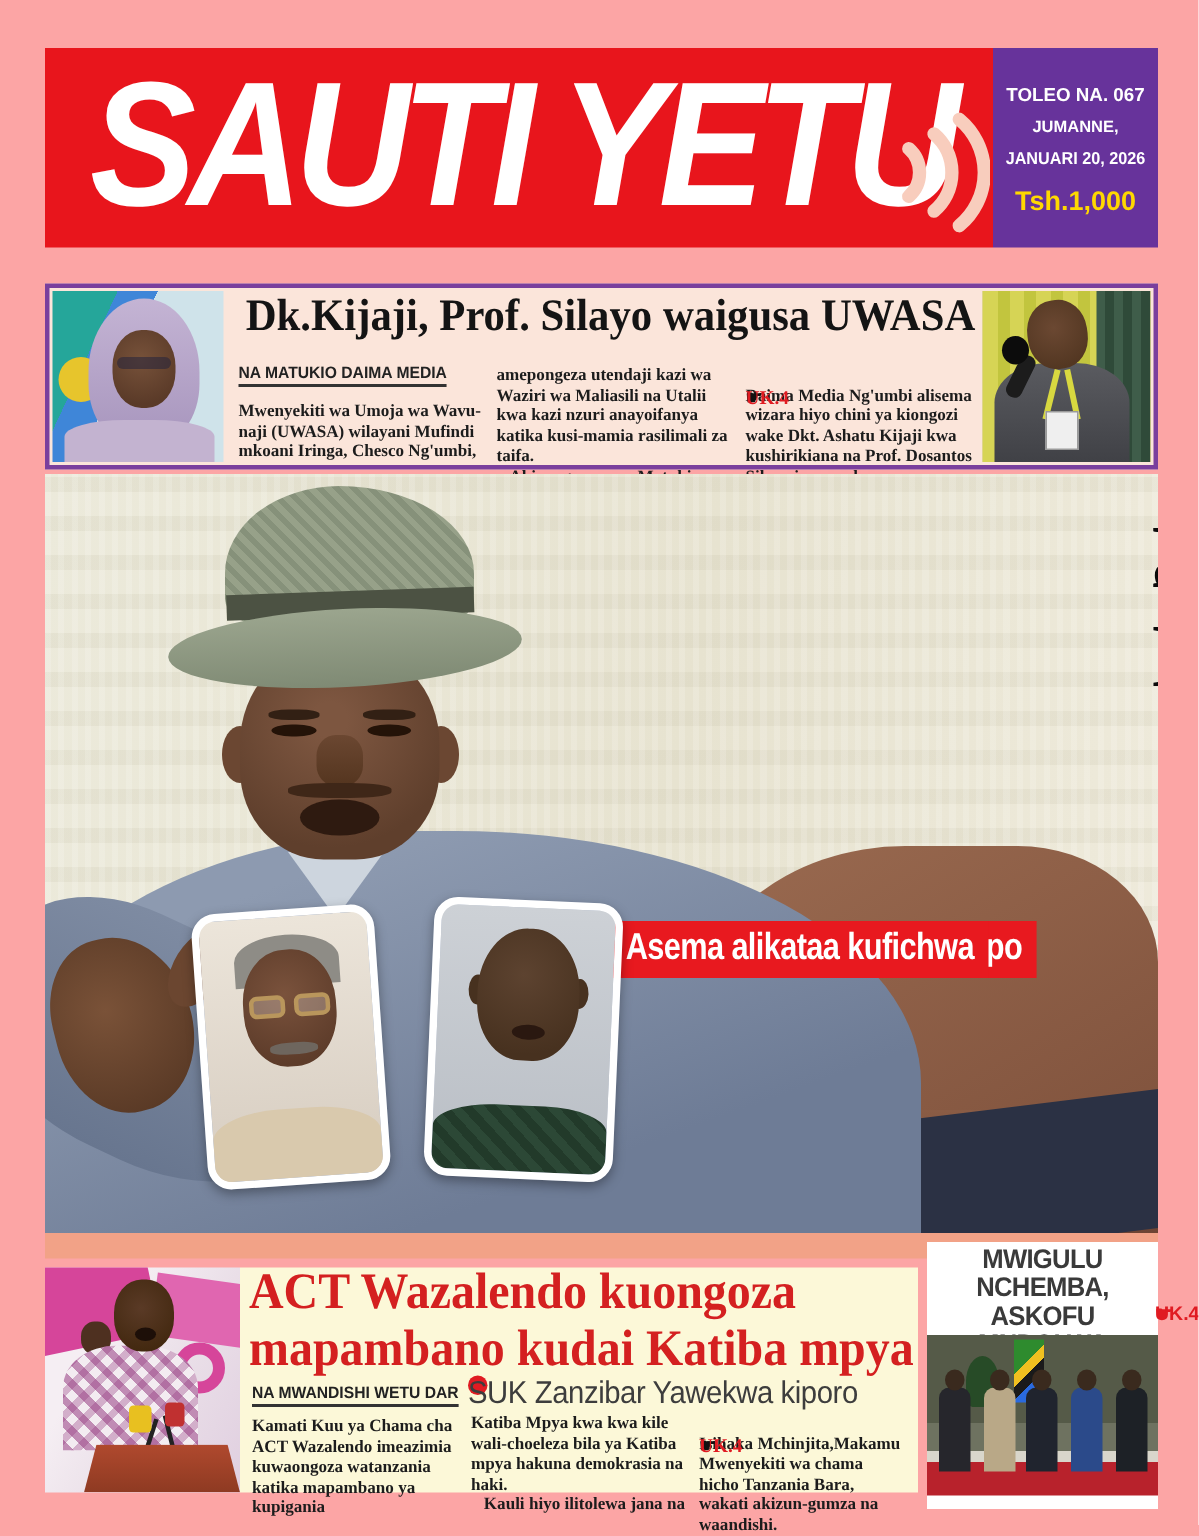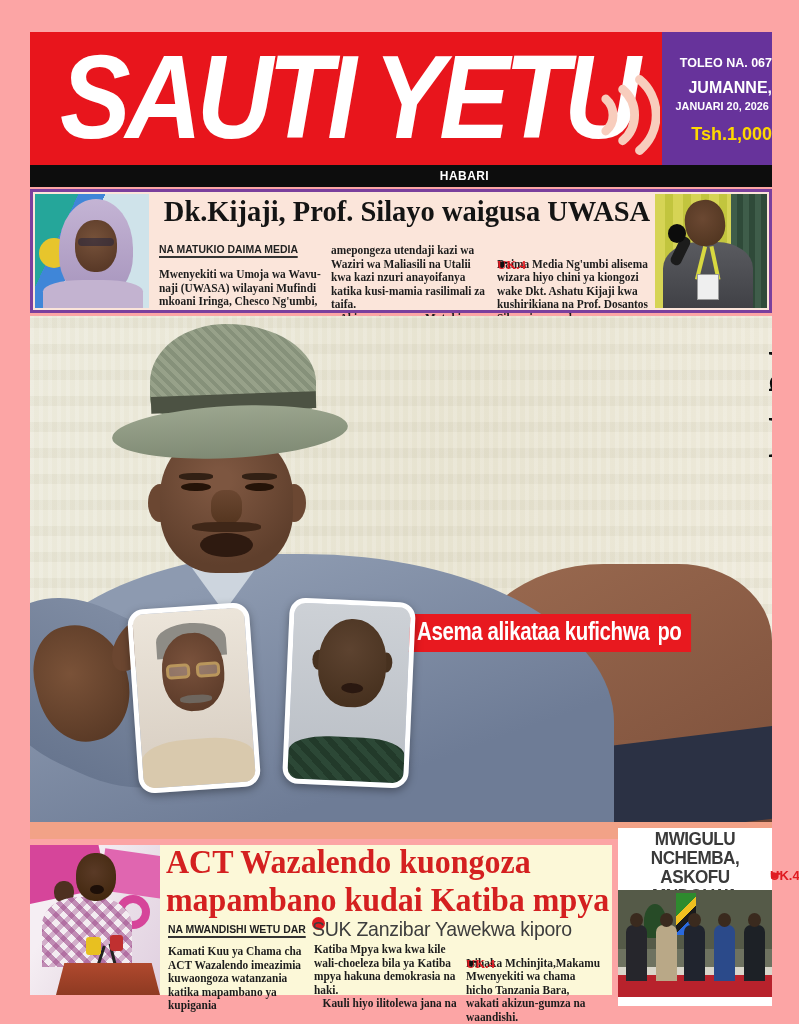--- a/index.html
+++ b/index.html
@@ -5,23 +5,23 @@
   html,body{margin:0;padding:0;background:#fff;}
   #page{position:relative;width:799px;height:1024px;background:#fca5a5;overflow:hidden;
         font-family:"Liberation Sans",sans-serif;}
   #page *{position:absolute;box-sizing:border-box;}
 
   
   .mast-red{left:30px;top:32px;width:632px;height:133px;background:#e8151c;}
   .logo{left:30px;top:0;height:133px;line-height:130px;color:#fff;font-weight:bold;font-style:italic;
         font-size:100px;letter-spacing:-5px;transform:scale(1.06,1.18);transform-origin:0 50%;white-space:nowrap;}
   .waves{left:566px;top:28px;}
-  .mast-purple{left:662px;top:32px;width:110px;height:133px;background:#67339b;color:#fff;text-align:right;}
+  .mast-purple{left:662px;top:32px;width:110px;height:133px;background:#67339b;color:#fff;text-align:center;}
   .mp-issue{left:0;right:0;top:24px;font-size:12.5px;font-weight:bold;}
-  .mp-day{left:0;right:0;top:47px;font-size:16px;font-weight:bold;}
+  .mp-day{left:0;right:0;top:47px;font-size:11px;font-weight:bold;}
   .mp-date{left:0;right:0;top:68px;font-size:11.5px;font-weight:bold;transform:scaleX(.94);}
   .mp-price{left:0;right:0;top:92px;font-size:18px;font-weight:bold;color:#ffd800;}
 
   
   .habari-bar{left:30px;top:165px;width:742px;height:22px;background:#0d0d0d;}
   .habari-label{left:0;right:0;top:3px;text-align:center;text-indent:138px;color:#fff;
                 font-size:13px;font-weight:bold;letter-spacing:.5px;transform:scaleX(.92);}
 
   
   .uwasa{left:30px;top:189px;width:742px;height:124px;background:#fbe5da;border:3px solid #7a3f9d;}
@@ -201,23 +201,20 @@
       </svg>
     </div>
   </div>
   <div class="mast-purple">
     <div class="mp-issue">TOLEO NA. 067</div>
     <div class="mp-day">JUMANNE,</div>
     <div class="mp-date">JANUARI 20, 2026</div>
     <div class="mp-price">Tsh.1,000</div>
   </div>
 
-  <div class="habari-bar">
-    <div class="habari-label">HABARI</div>
-  </div>
 
   <div class="uwasa">
     <div class="ph uw-photo-l">
       <div class="pw-yellow"></div>
       <div class="pw-hijab"></div>
       <div class="pw-face"></div>
       <div class="pw-glasses"></div>
       <div class="pw-body"></div>
     </div>
     <div class="ph uw-photo-r">

